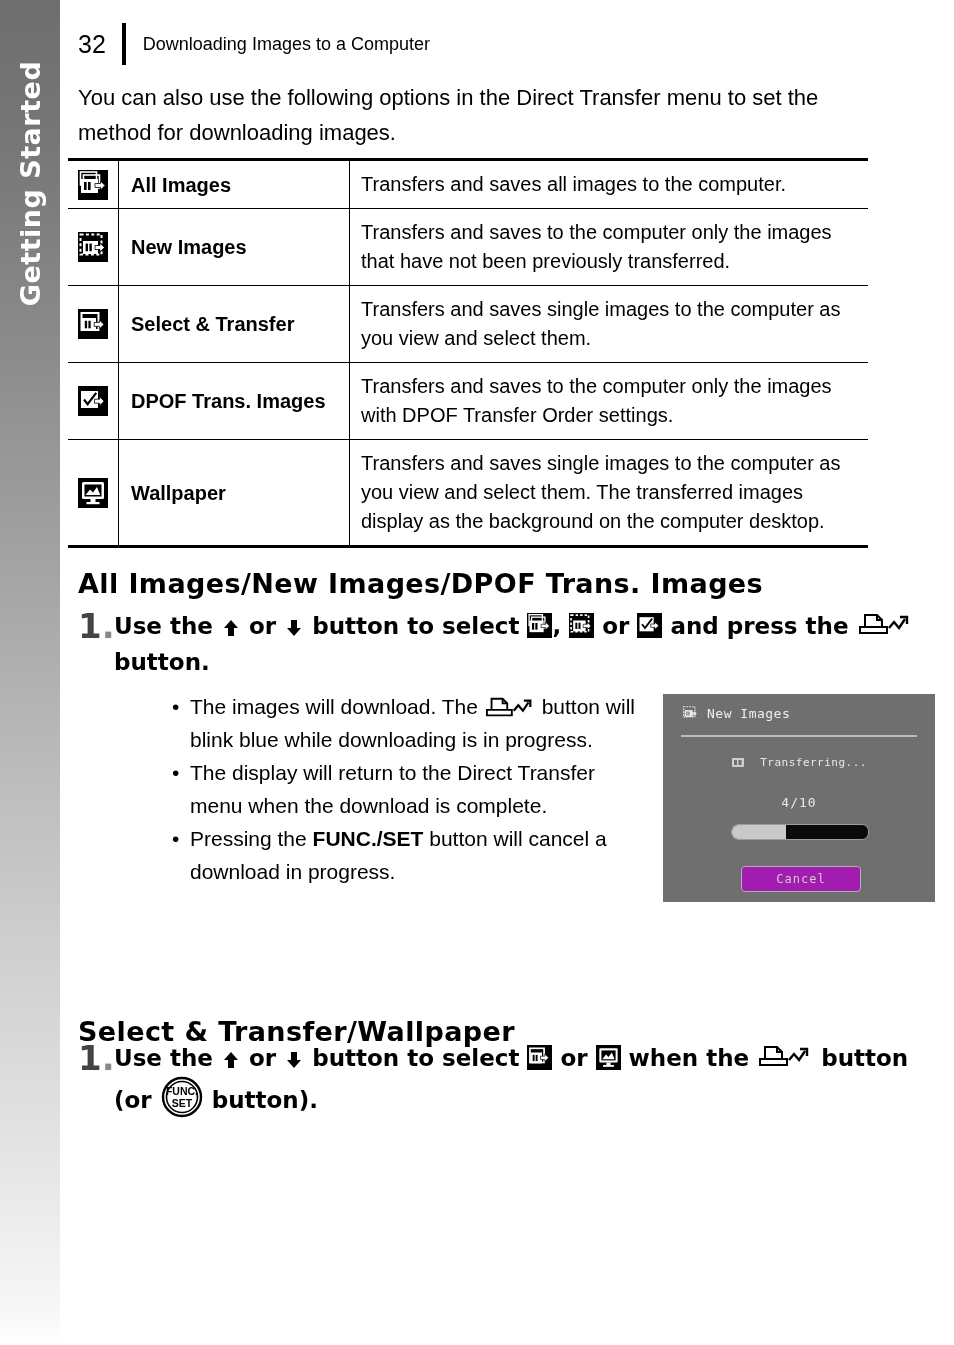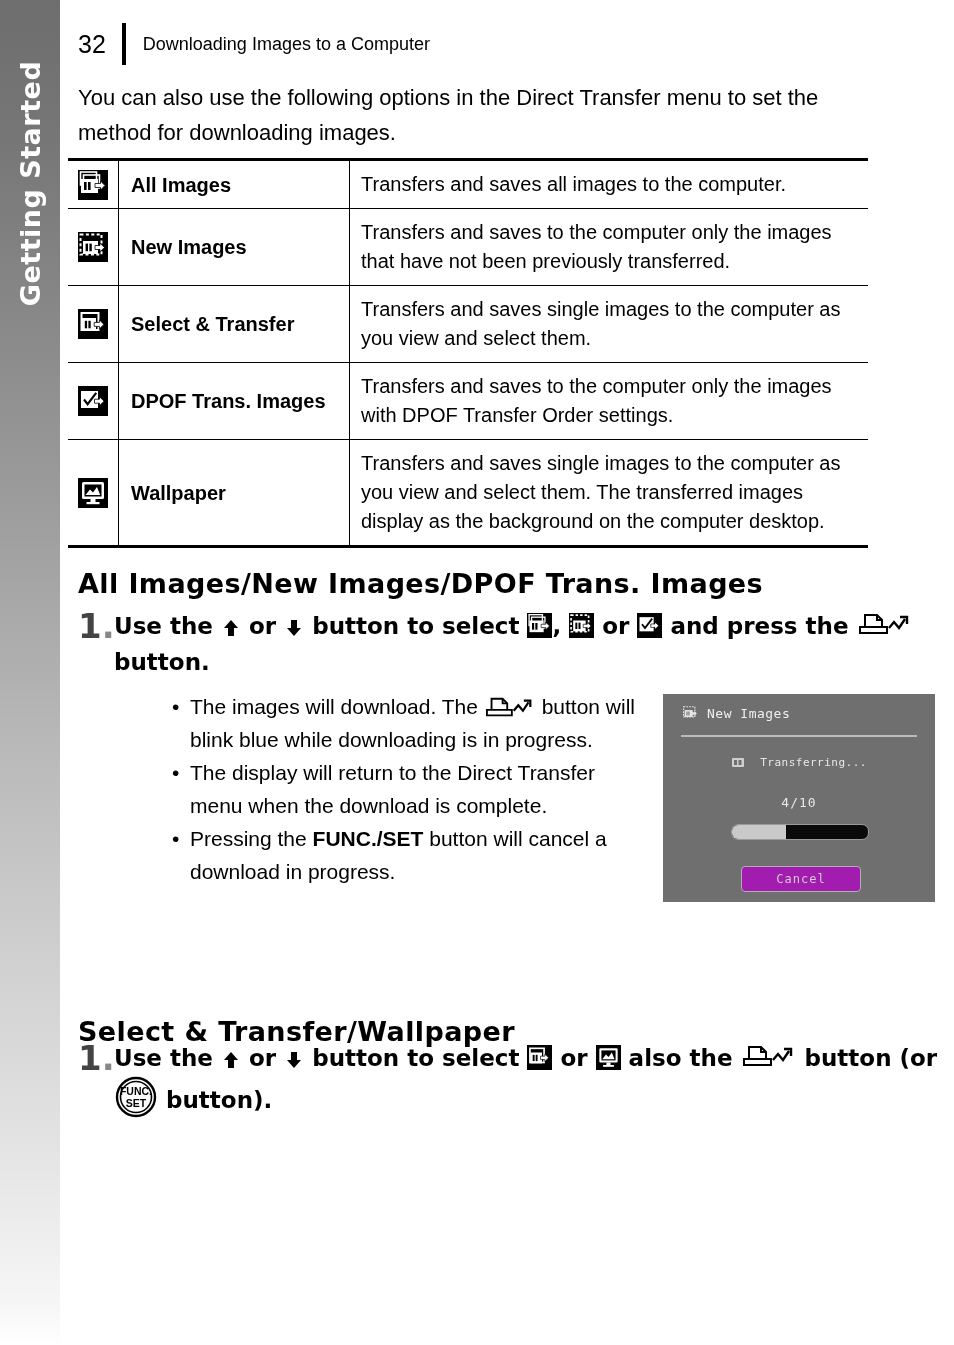--- a/index.html
+++ b/index.html
@@ -548,21 +548,21 @@
       <span class="glyph-inline">
         <svg width="25" height="25" viewBox="0 0 30 30">
           <rect x="0" y="0" width="30" height="30" fill="#000"></rect>
           <rect x="4" y="4" width="22" height="17" rx="1.5" fill="#fff"></rect>
           <rect x="6.5" y="6.5" width="17" height="12" fill="#000"></rect>
           <path d="M7.5 17 l4.5 -5.5 3 3 4 -5.5 3.2 8 z" fill="#fff"></path>
           <rect x="12.5" y="21" width="5" height="3" fill="#fff"></rect>
           <rect x="8.5" y="24" width="13" height="2.2" fill="#fff"></rect>
         </svg>
       </span>
-      <span>also the</span>
+      <span>when the</span>
       <span class="glyph-inline">
         <svg width="56" height="26" viewBox="0 0 56 26">
           <path d="M8 3 h12 l5 5 v7 h-17 z" fill="#fff" stroke="#000" stroke-width="2"></path>
           <path d="M20 3 v5 h5" fill="none" stroke="#000" stroke-width="2"></path>
           <path d="M3 15 h27 v6 h-27 z" fill="#fff" stroke="#000" stroke-width="2"></path>
           <path d="M32 16 l5 -6 5 6 6 -9" fill="none" stroke="#000" stroke-width="2.4"></path>
           <path d="M43 5 h7 v7" fill="none" stroke="#000" stroke-width="2.4"></path>
         </svg>
       </span>
       <span>button (or</span>

